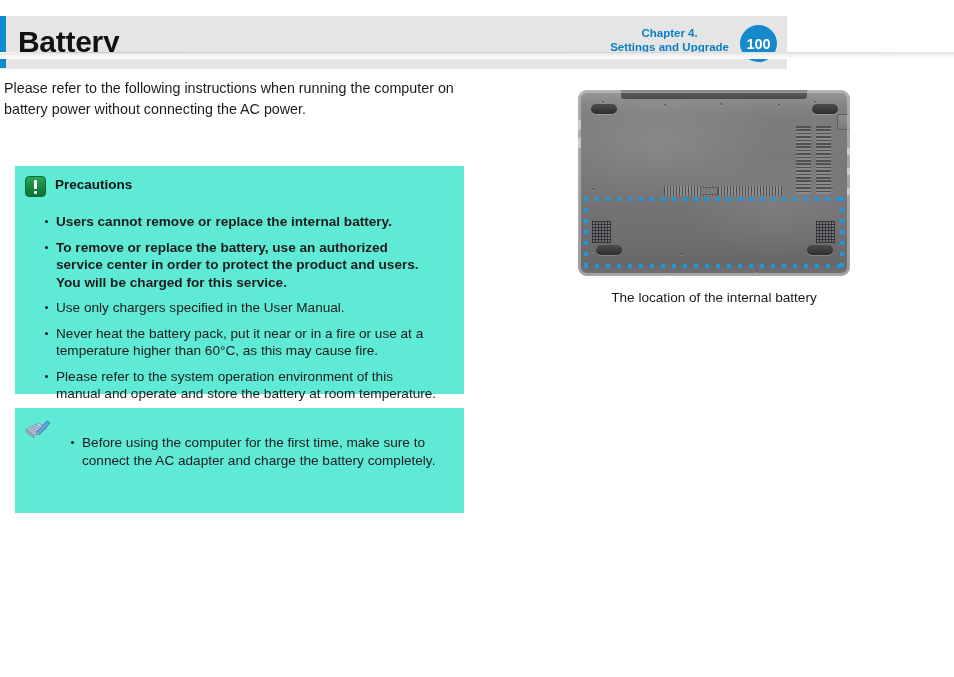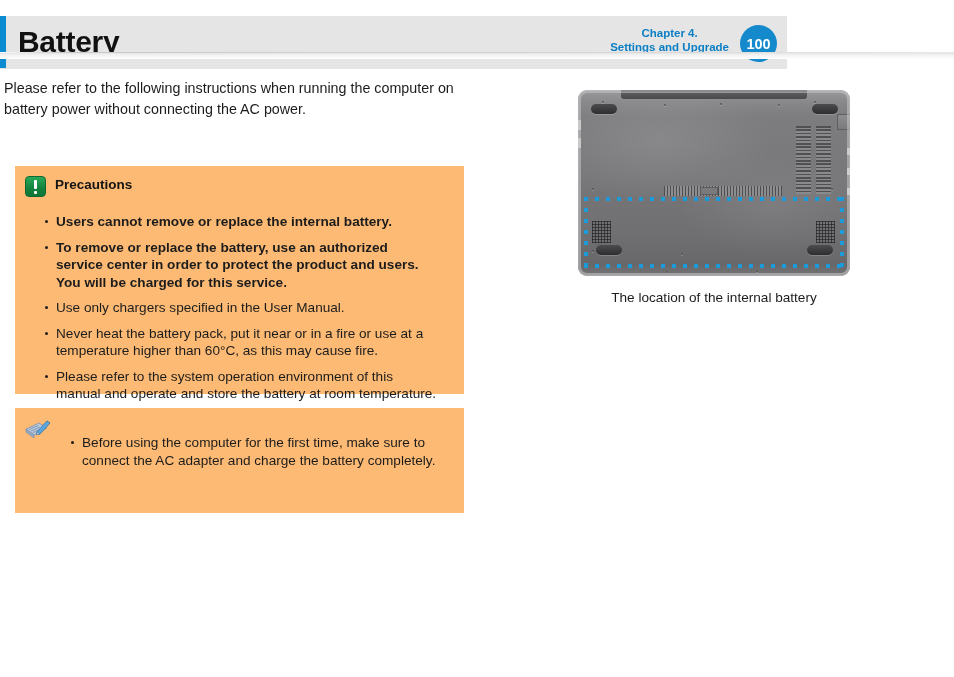--- a/index.html
+++ b/index.html
@@ -94,21 +94,21 @@
     font-size: 14.3px;
     line-height: 21px;
     color: #1c1c1c;
   }
   .intro p { margin: 0 0 10px 0; }
   .intro p:last-child { margin-bottom: 0; }
 
   
   .callout {
     position: absolute;
-    background: #fdba74;
+    background: #5eead4;
     box-sizing: border-box;
   }
   .callout.precautions {
     left: 15px;
     top: 166px;
     width: 449px;
     height: 228px;
     padding: 9px 10px 10px 10px;
   }
   .callout.note {

